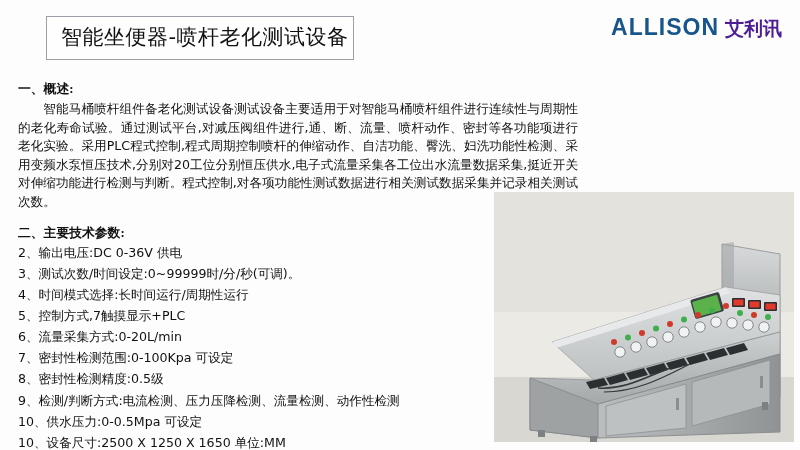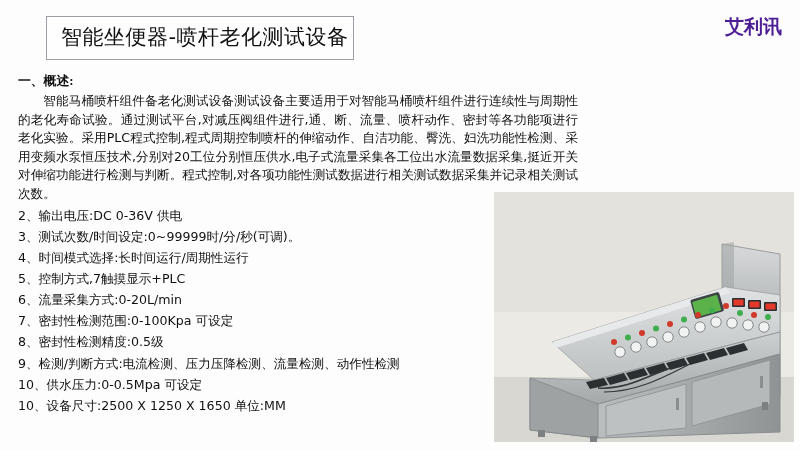--- a/index.html
+++ b/index.html
@@ -66,21 +66,21 @@
     top: 68px;
     width: 560px;
     color: #111;
     font-family: "DejaVu Sans", sans-serif;
     font-size: 12.6px;
     line-height: 1.48;
   }
   .section-head {
     font-weight: bold;
     font-size: 12.8px;
-    margin: 4px 0 1px 0;
+    margin: 12px 0 1px 0;
     font-family: Liberation Serif, serif;
   }
   .para {
     text-indent: 2em;
     text-align: justify;
     margin: 0 0 3px 0;
   }
   .spec-list {
     margin: 1px 0 0 0;
     padding: 0;
@@ -103,30 +103,32 @@
     display: block;
   }
   .footer-space { position:absolute; bottom:0; left:0; width:100%; height:4px; }
 </style>
 </head>
 <body>
 
 <div class="page">
 
   <div class="brand">
+    <span class="brand-en">ALLISON</span>
     <span class="brand-cn">艾利讯</span>
   </div>
 
   <div class="title-box">
     <div class="title-text">智能坐便器-喷杆老化测试设备</div>
   </div>
 
   <div class="content">
     <div class="section-head">一、概述:</div>
     <div class="para">智能马桶喷杆组件备老化测试设备测试设备主要适用于对智能马桶喷杆组件进行连续性与周期性的老化寿命试验。通过测试平台,对减压阀组件进行,通、断、流量、喷杆动作、密封等各功能项进行老化实验。采用PLC程式控制,程式周期控制喷杆的伸缩动作、自洁功能、臀洗、妇洗功能性检测、采用变频水泵恒压技术,分别对20工位分别恒压供水,电子式流量采集各工位出水流量数据采集,挺近开关对伸缩功能进行检测与判断。程式控制,对各项功能性测试数据进行相关测试数据采集并记录相关测试次数。</div>
+    <div class="section-head">二、主要技术参数:</div>
     <ul class="spec-list">
       <li>2、输出电压:DC 0-36V 供电</li>
       <li>3、测试次数/时间设定:0~99999时/分/秒(可调)。</li>
       <li>4、时间模式选择:长时间运行/周期性运行</li>
       <li>5、控制方式,7触摸显示+PLC</li>
       <li>6、流量采集方式:0-20L/min</li>
       <li>7、密封性检测范围:0-100Kpa 可设定</li>
       <li>8、密封性检测精度:0.5级</li>
       <li>9、检测/判断方式:电流检测、压力压降检测、流量检测、动作性检测</li>
       <li>10、供水压力:0-0.5Mpa 可设定</li>

